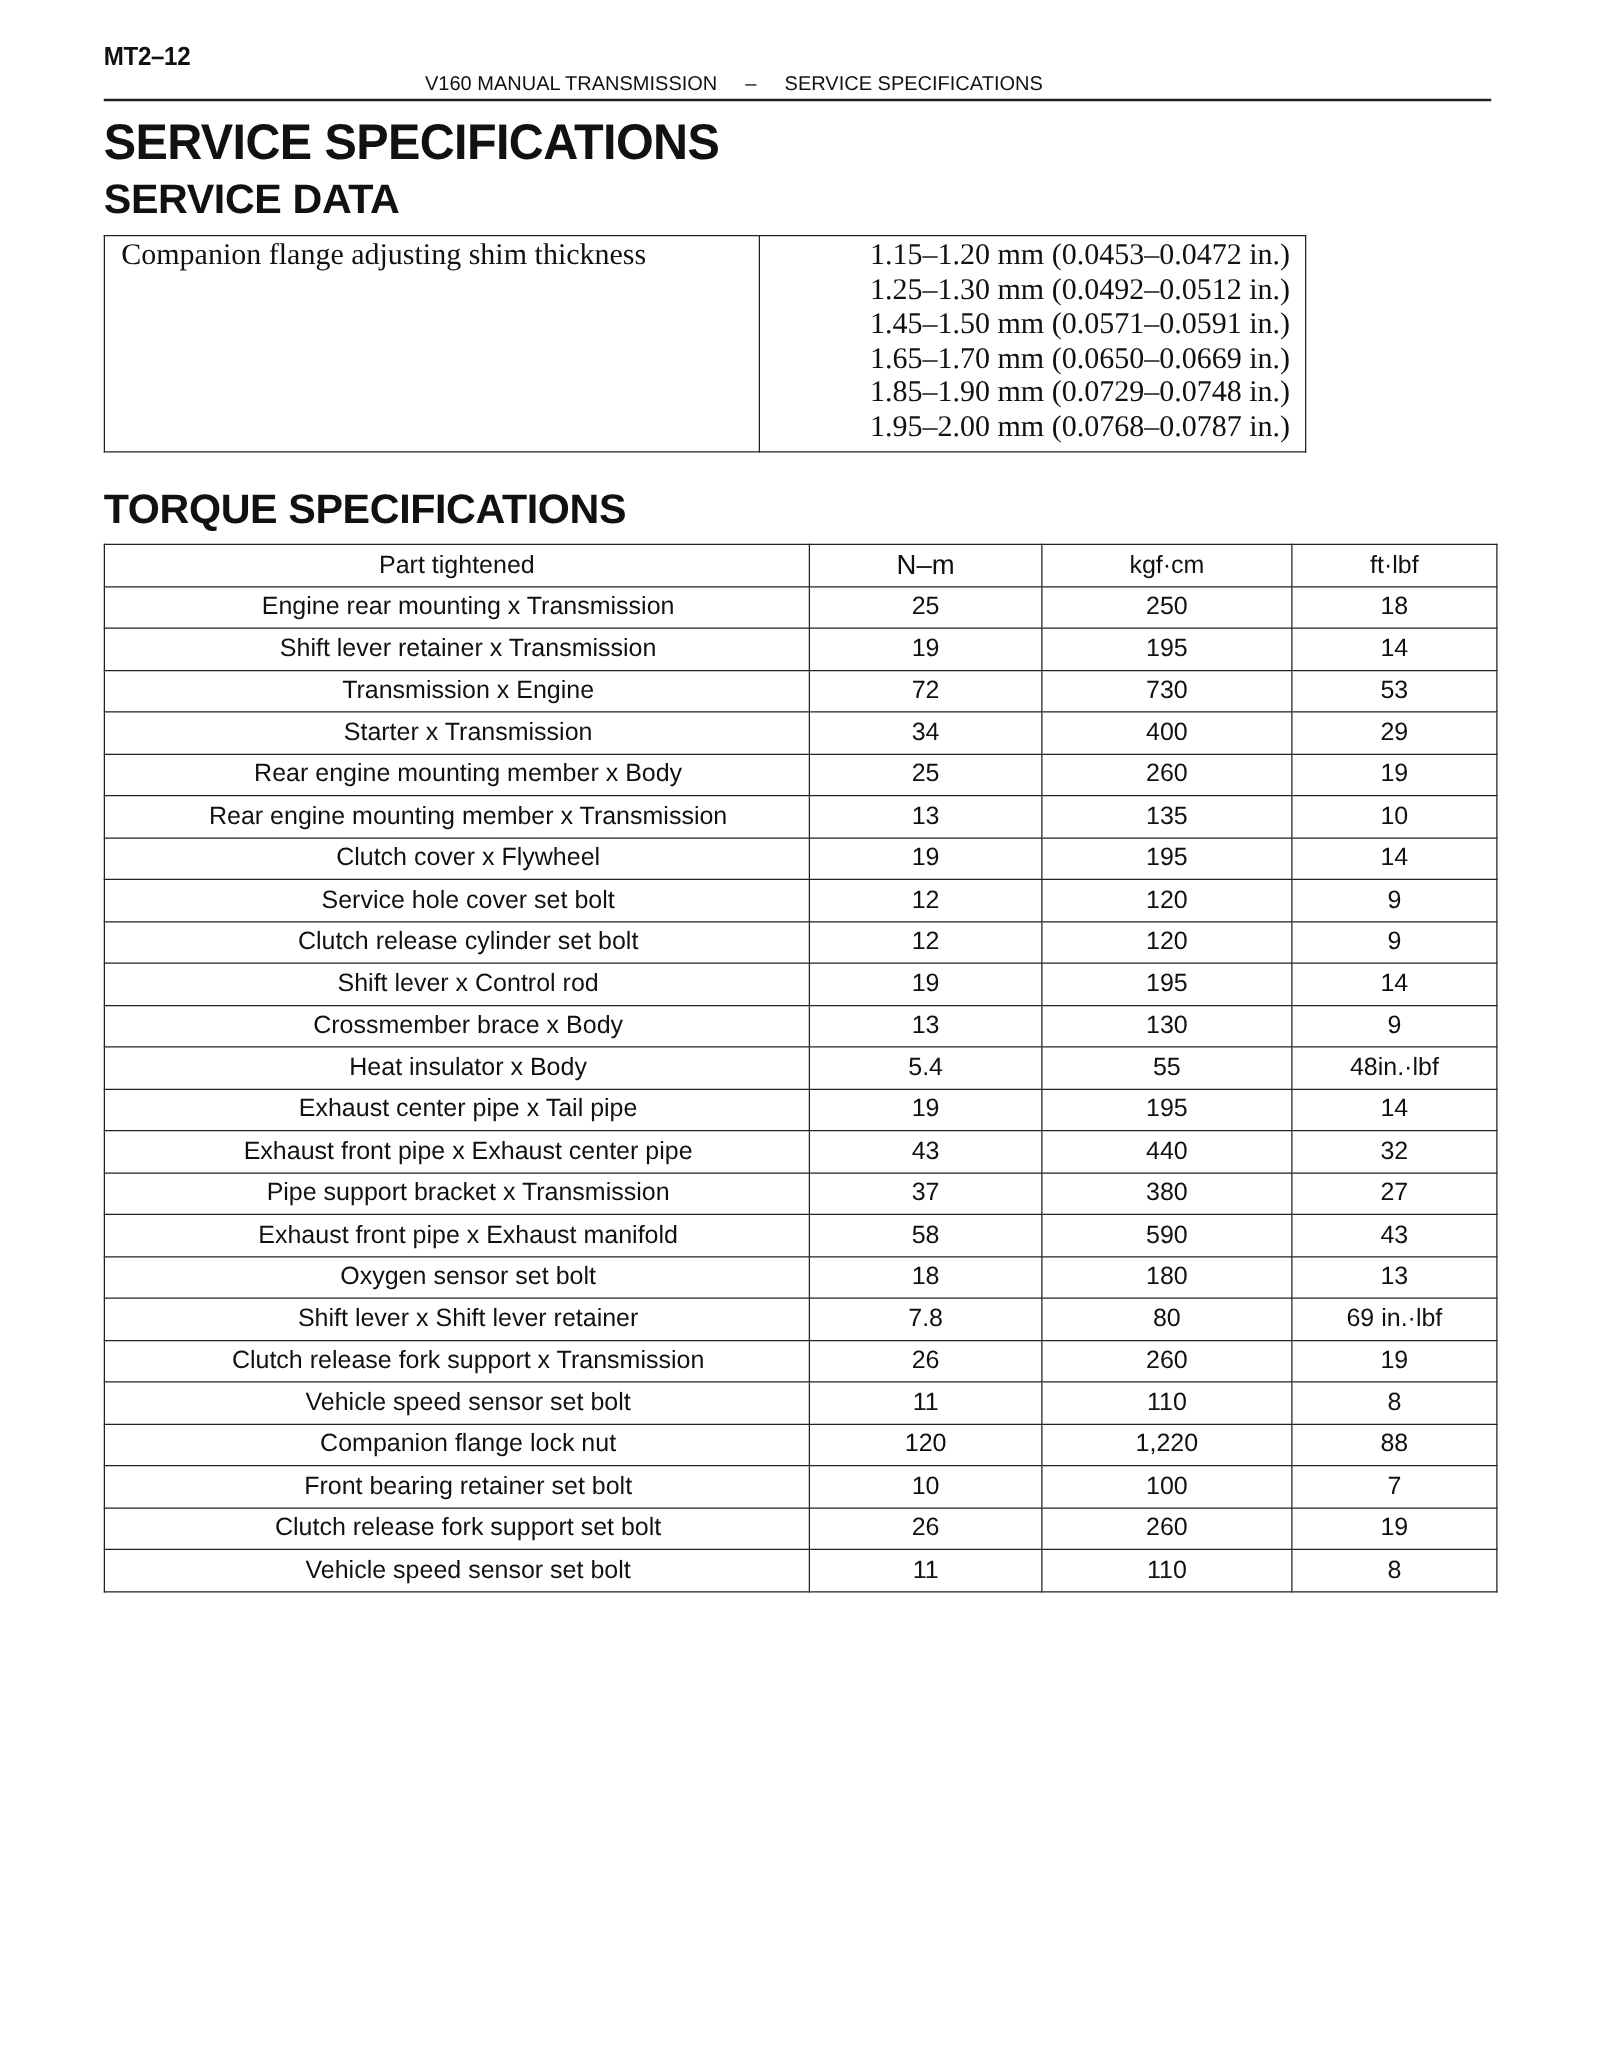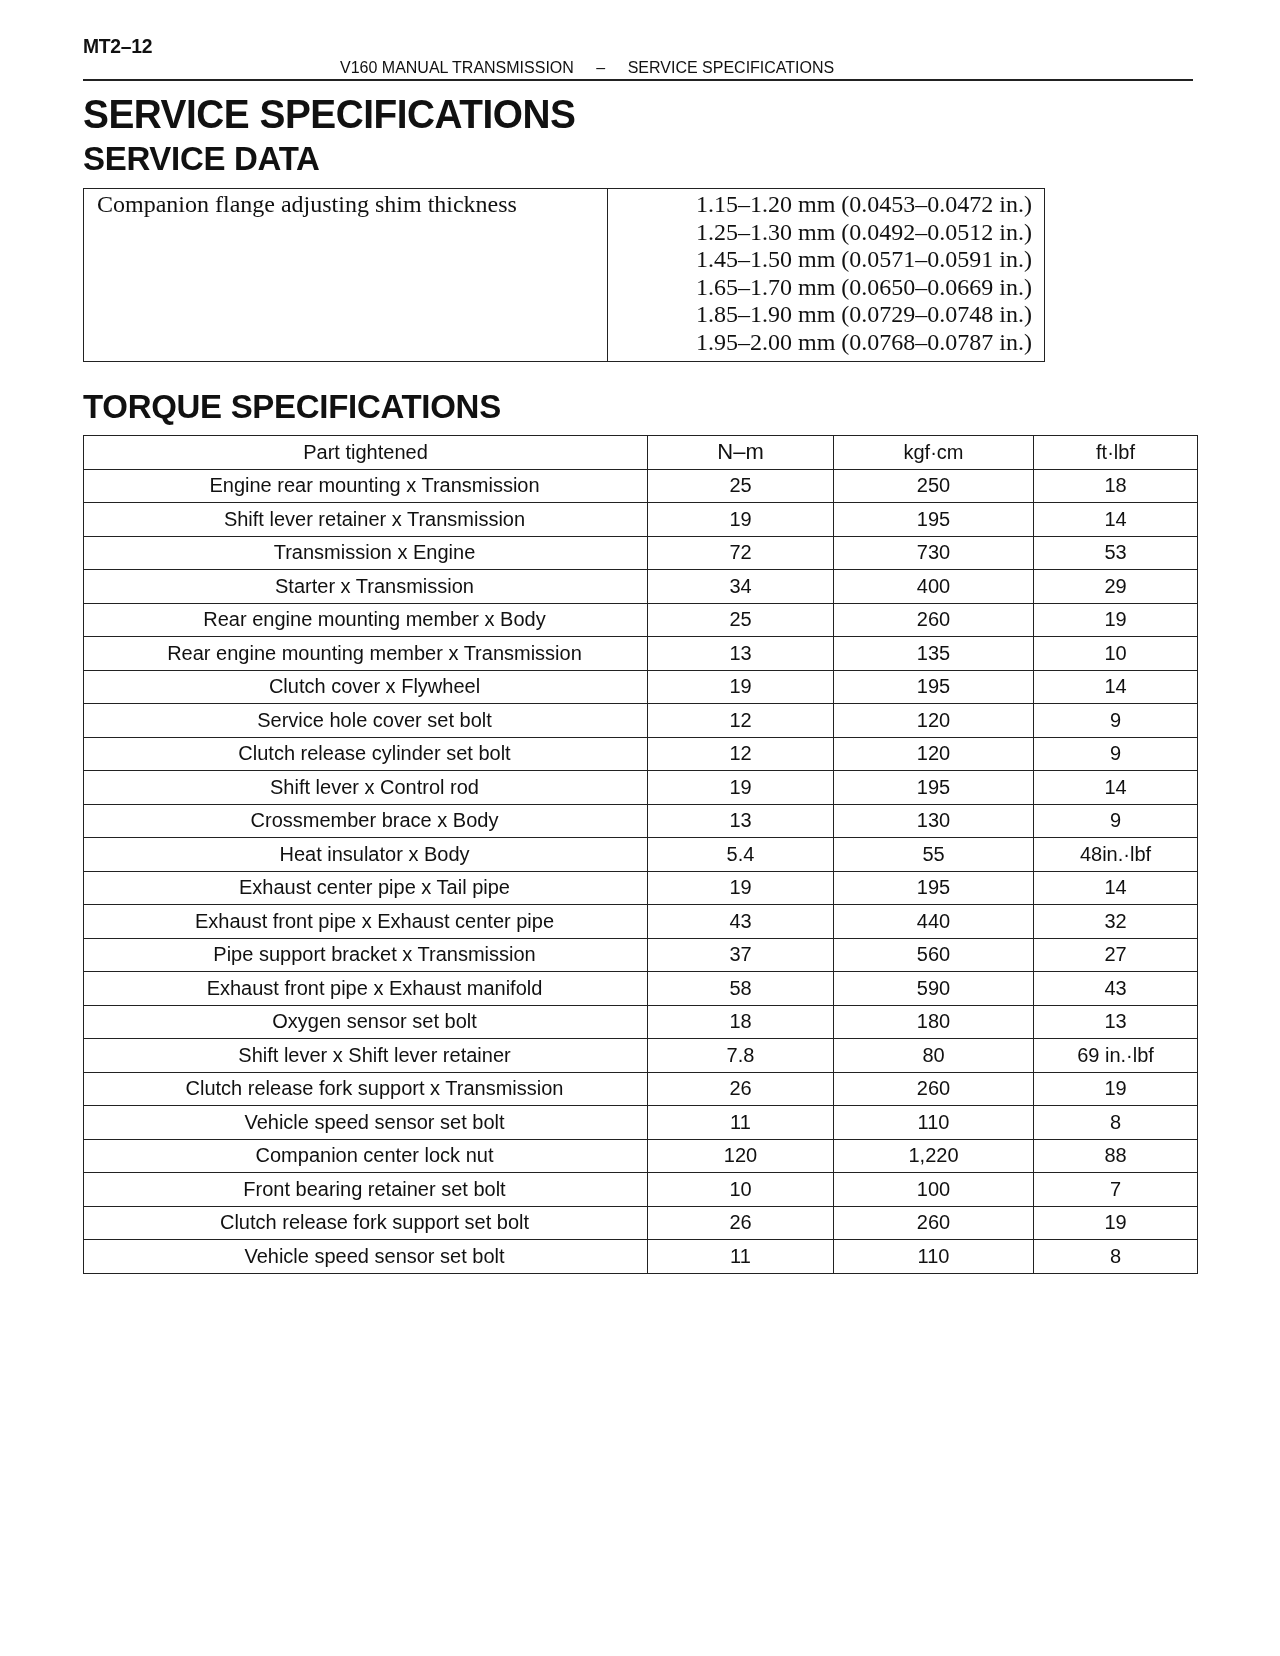--- a/index.html
+++ b/index.html
@@ -261,21 +261,21 @@
       </tr>
     <tr>
         <td class="part">Exhaust front pipe x Exhaust center pipe</td>
         <td class="num">43</td>
         <td class="num">440</td>
         <td class="num">32</td>
       </tr>
     <tr>
         <td class="part">Pipe support bracket x Transmission</td>
         <td class="num">37</td>
-        <td class="num">560</td>
+        <td class="num">380</td>
         <td class="num">27</td>
       </tr>
     <tr>
         <td class="part">Exhaust front pipe x Exhaust manifold</td>
         <td class="num">58</td>
         <td class="num">590</td>
         <td class="num">43</td>
       </tr>
     <tr>
         <td class="part">Oxygen sensor set bolt</td>
@@ -295,21 +295,21 @@
         <td class="num">260</td>
         <td class="num">19</td>
       </tr>
     <tr>
         <td class="part">Vehicle speed sensor set bolt</td>
         <td class="num">11</td>
         <td class="num">110</td>
         <td class="num">8</td>
       </tr>
     <tr>
-        <td class="part">Companion center lock nut</td>
+        <td class="part">Companion flange lock nut</td>
         <td class="num">120</td>
         <td class="num">1,220</td>
         <td class="num">88</td>
       </tr>
     <tr>
         <td class="part">Front bearing retainer set bolt</td>
         <td class="num">10</td>
         <td class="num">100</td>
         <td class="num">7</td>
       </tr>

